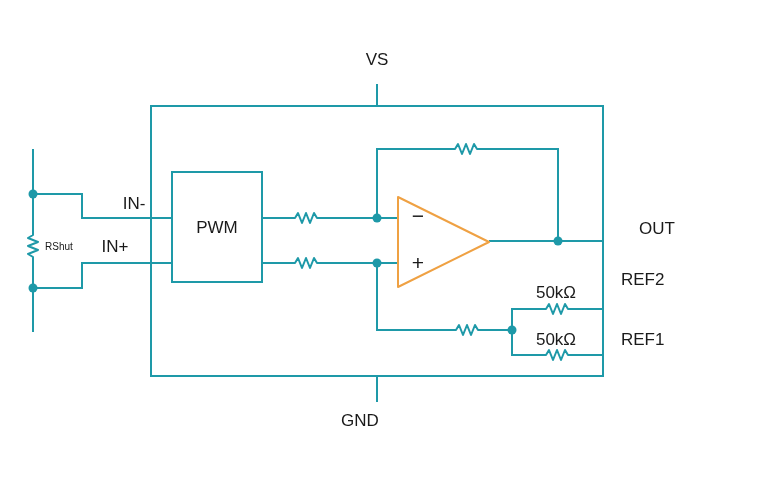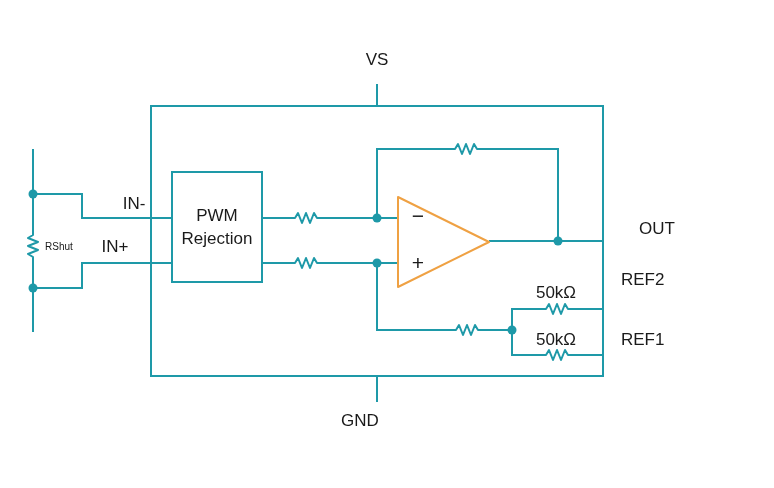--- a/index.html
+++ b/index.html
@@ -93,21 +93,20 @@
     <rect x="0" y="0" width="28" height="14"></rect>
     <polyline points="0,7 3,7 6,2 10,12 14,2 18,12 22,2 25,7 28,7"></polyline>
   </svg>
   <svg class="res" style="left:543px; top:348px;" width="28" height="14" viewBox="0 0 28 14">
     <rect x="0" y="0" width="28" height="14"></rect>
     <polyline points="0,7 3,7 6,2 10,12 14,2 18,12 22,2 25,7 28,7"></polyline>
   </svg>
 
   <div class="pwm-box" style="left:171px; top:171px; width:92px; height:112px;">
     <span>PWM</span>
-    <span>Rejection</span>
   </div>
 
   <svg class="opamp" style="left:396px; top:195px;" width="95" height="94" viewBox="0 0 95 94">
     <polygon points="2,2 2,92 93,47"></polygon>
   </svg>
   <span class="sign" style="left:418px; top:216px;">−</span>
   <span class="sign" style="left:418px; top:263px;">+</span>
 
   <div class="dot" style="left:33px; top:194px;"></div>
   <div class="dot" style="left:33px; top:288px;"></div>

